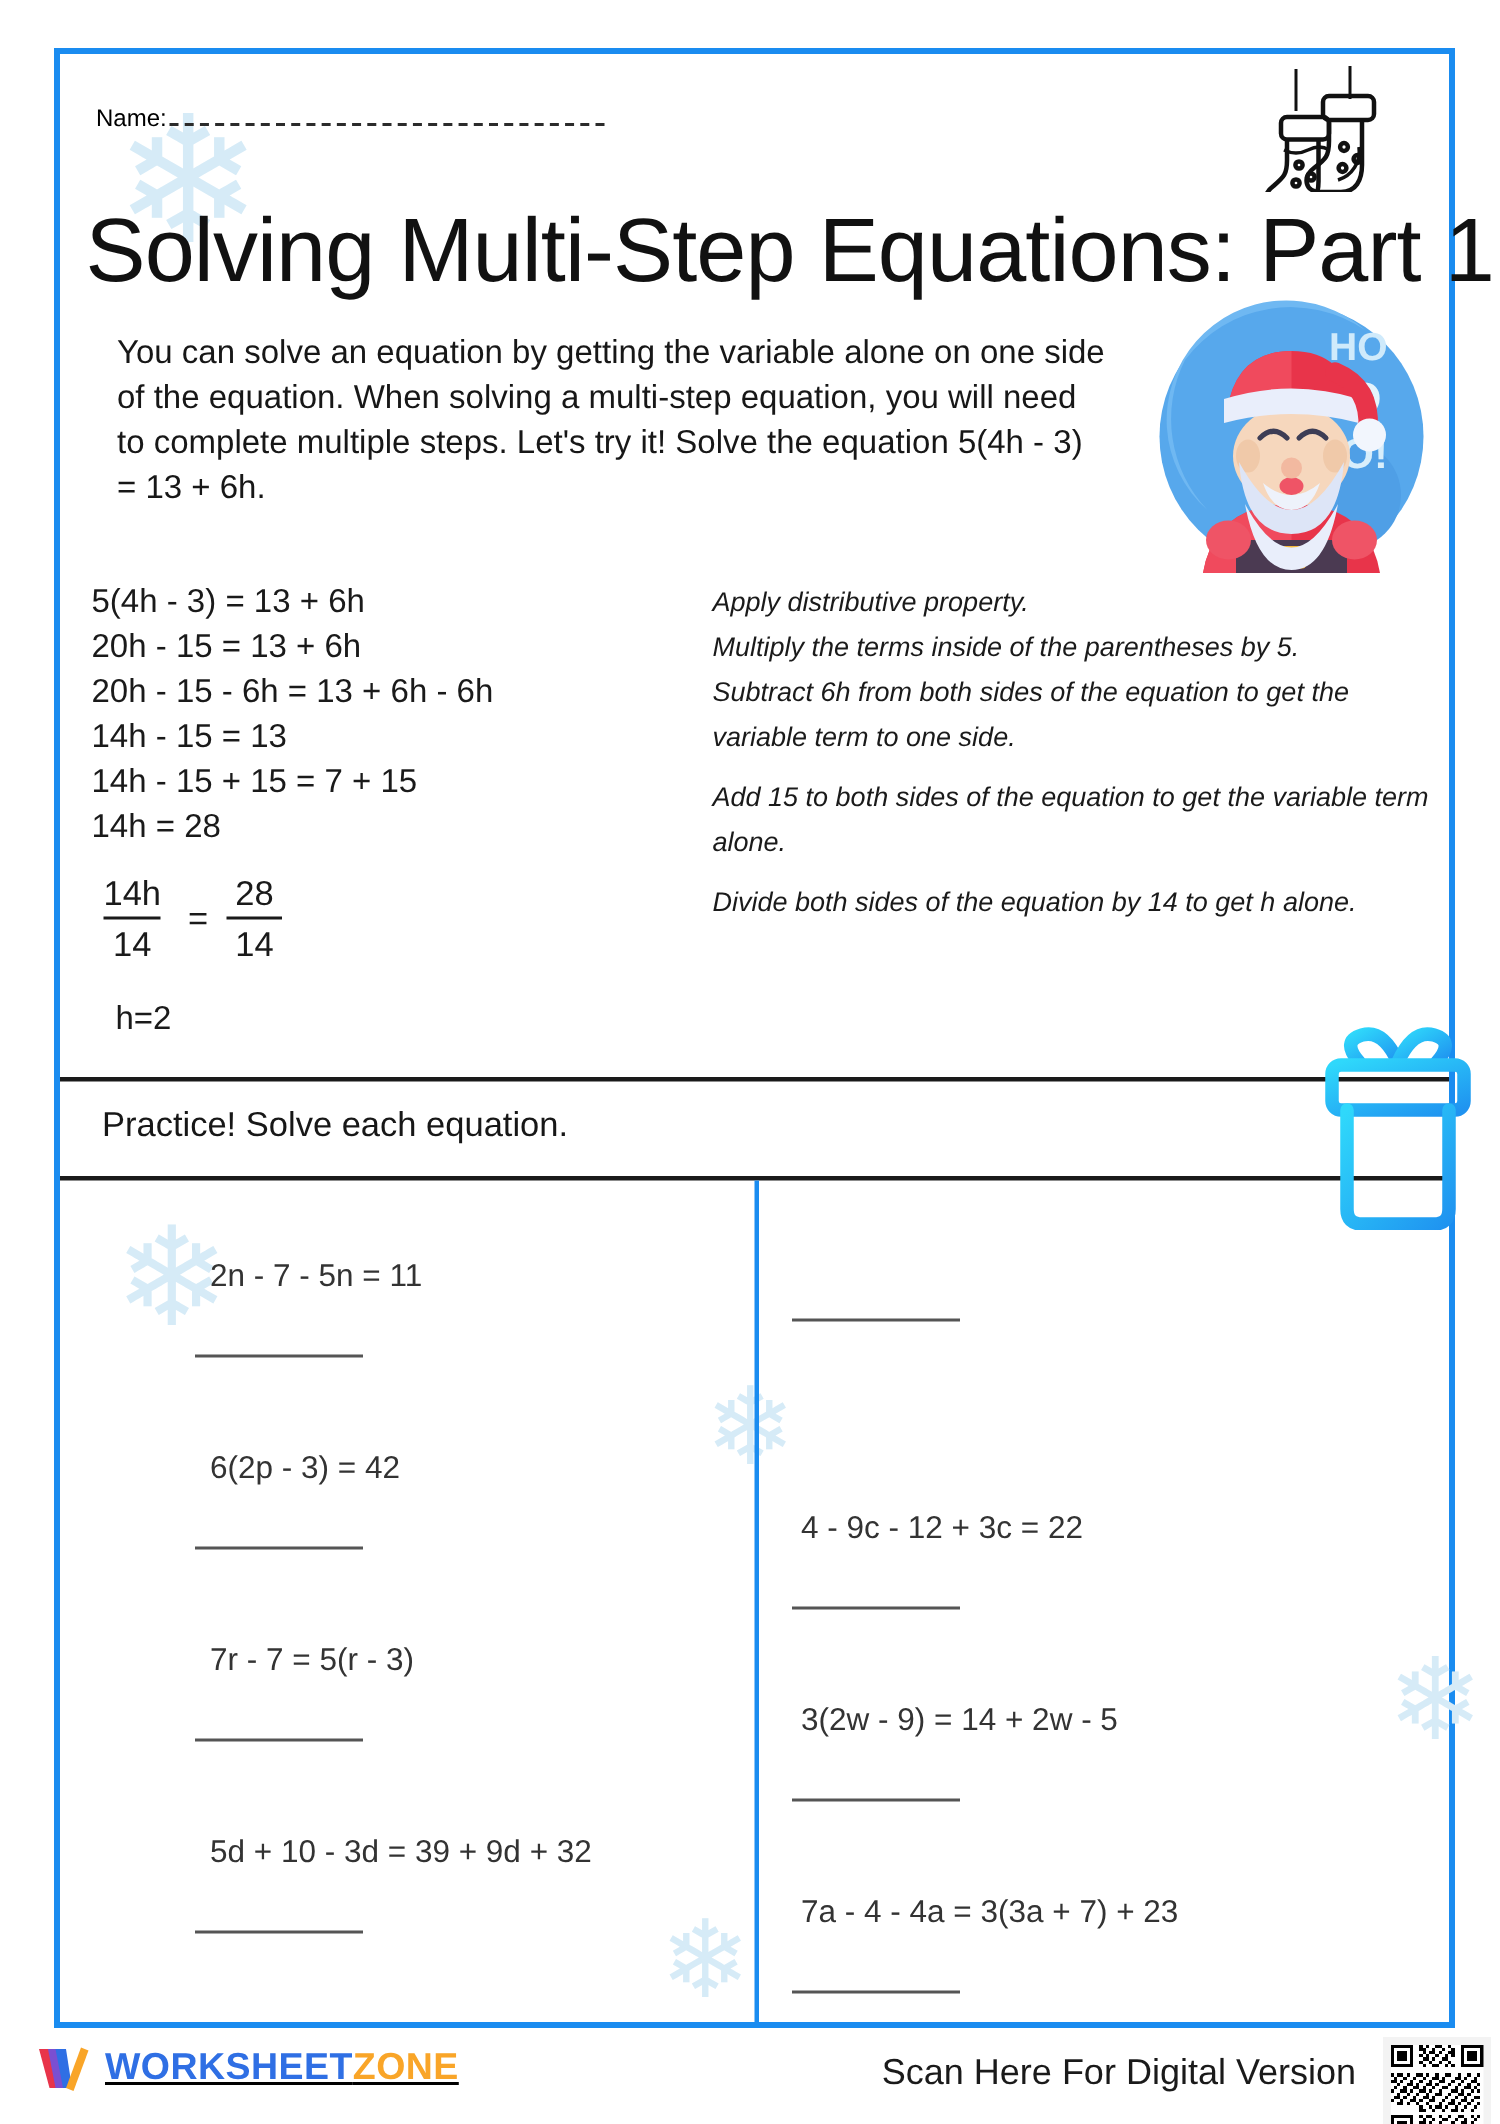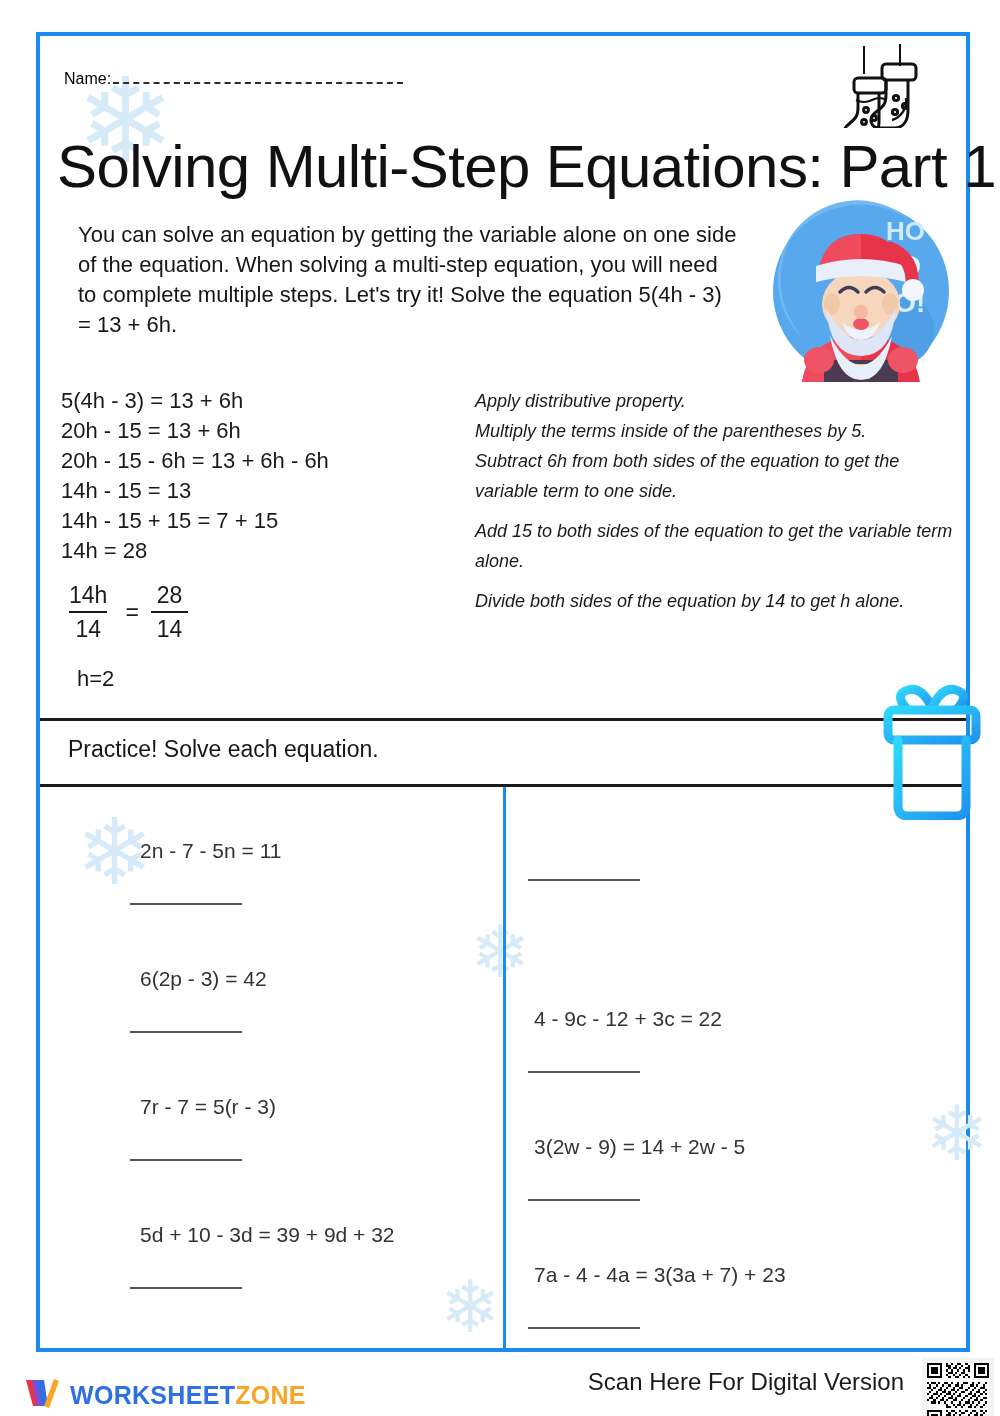--- a/index.html
+++ b/index.html
@@ -130,22 +130,22 @@
   .practice-col.left .answer-line   { margin-left: 90px; }
   .practice-col.right .problem-text { margin-left: 28px; }
   .practice-col.right .answer-line  { margin-left: 22px; }
 
   
   #footer {
     position: absolute; left: 0; bottom: 0;
     width: 1000px; height: 64px;
   }
   #brand-logo {
-    position: absolute; left: 24px; top: 26px;
-    display: flex; align-items: flex-end; gap: 10px;
+    position: absolute; left: 24px; top: 12px;
+    display: flex; align-items: flex-start; gap: 10px; text-decoration: underline;
   }
   #brand-text { font-size: 25px; font-weight: bold; letter-spacing: .3px; }
   #brand-text .w { color: #2f6fe4; }
   #brand-text .z { color: #f9a528; }
   #scan-text {
     position: absolute; right: 96px; top: 16px;
     font-size: 24px; color: #1a1a1a;
   }
   #qr-code {
     position: absolute; right: 6px; top: 6px;

